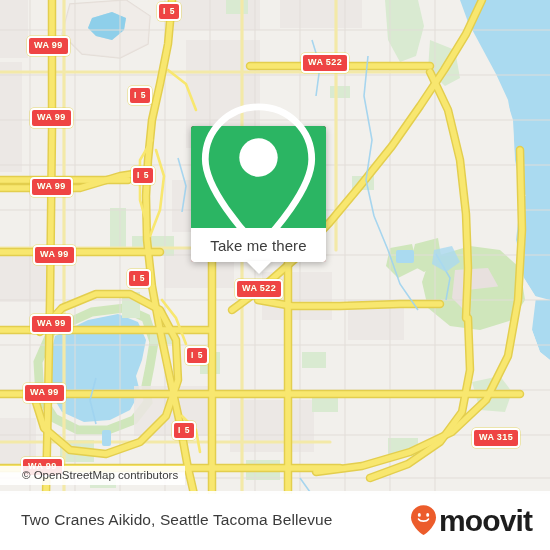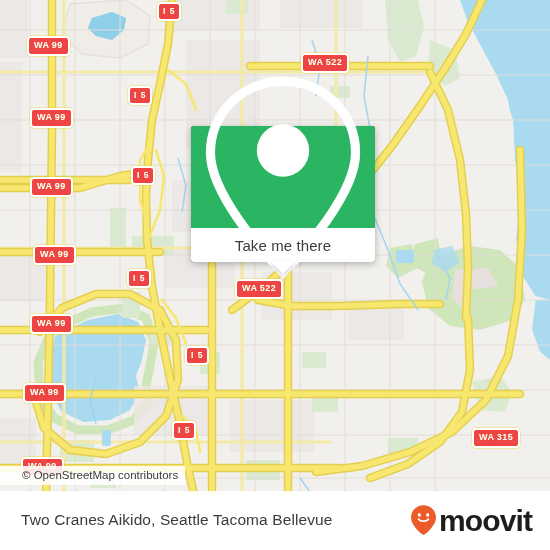--- a/index.html
+++ b/index.html
@@ -42,21 +42,21 @@
     text-shadow: 0 0 1px rgba(180,160,0,.55);
     box-shadow: 0 0 0 .5px rgba(225,205,40,.65);
     z-index: 6;
   }
   .shield.small { font-size: 8.5px; padding: 3px 4px 3px 4px; letter-spacing: 1px; }
 
   
   #popup {
     position: absolute;
     left: 191px; top: 126px;
-    width: 184px;
+    width: 135px;
     border-radius: 3px;
     box-shadow: 0 2px 7px rgba(0,0,0,.28);
     z-index: 20;
     background: #7f1d1d;
   }
   #popup-head {
     height: 102px;
     background: #2bb563;
     border-radius: 3px 3px 0 0;
     display: flex;

